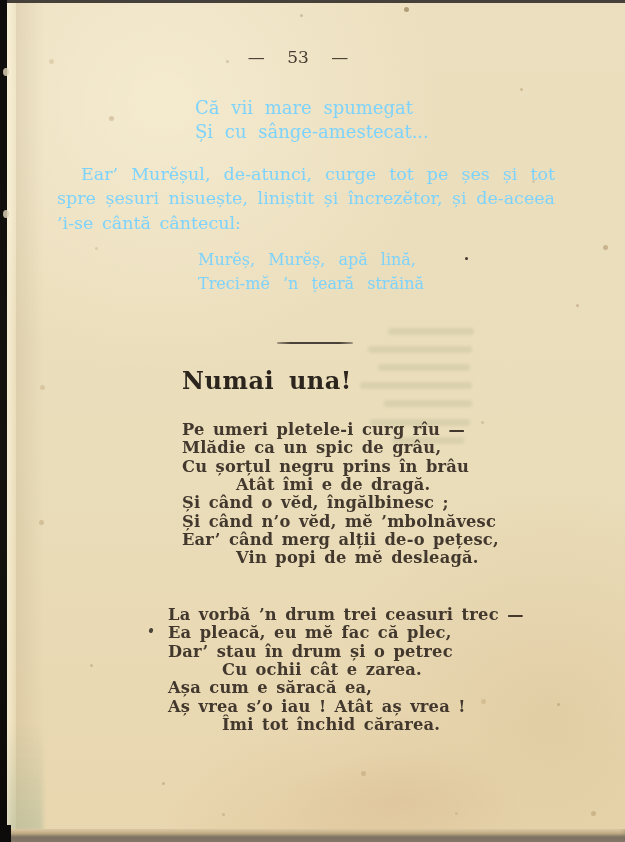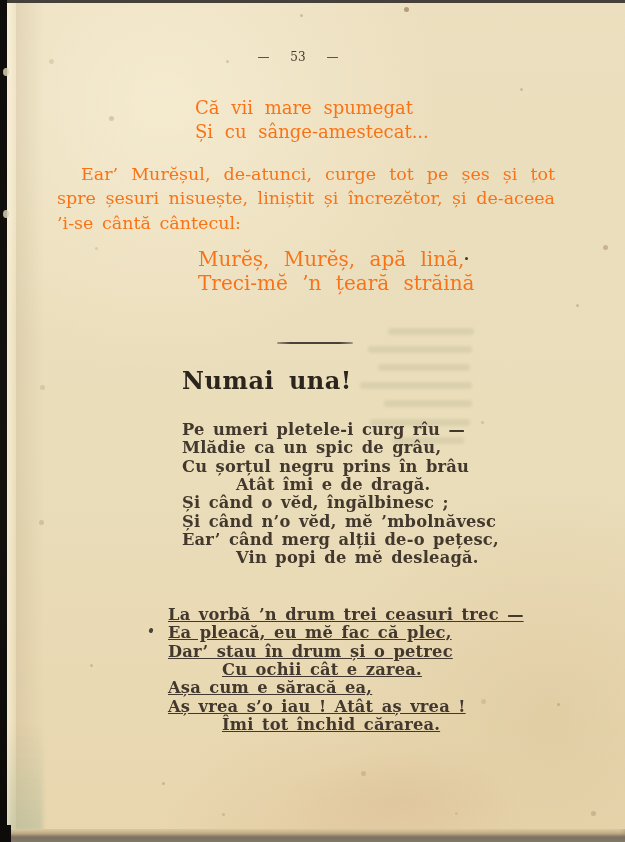--- a/index.html
+++ b/index.html
@@ -60,36 +60,36 @@
   .st.e{left:384px;top:400px;width:88px;}
   .st.f{left:370px;top:419px;width:100px;}
   .st.g{left:392px;top:437px;width:72px;}
 
   .speck1{position:absolute;left:149px;top:628px;width:4px;height:5px;border-radius:45%;
     background:#4a4339;transform:rotate(20deg);z-index:4;}
   .speck2{position:absolute;left:465px;top:257px;width:3px;height:3px;border-radius:50%;
     background:#3f372e;z-index:4;}
 
   
-  .t{position:absolute;color:#f97316;z-index:5;}
-  .page-num{top:47px;left:0;width:596px;text-align:center;font-size:12px;line-height:20px;
+  .t{position:absolute;color:#7dd3fc;z-index:5;}
+  .page-num{top:47px;left:0;width:596px;text-align:center;font-size:17px;line-height:20px;
     word-spacing:17px;color:#443b30;}
   .couplet{left:195px;top:96px;font-size:18px;line-height:23.8px;word-spacing:6px;}
   .prose{left:57px;top:162px;width:516px;font-size:17.5px;line-height:24.4px;word-spacing:3px;}
   .prose .line:nth-child(1){margin-left:24px;word-spacing:7.5px;}
   .prose .line:nth-child(2){word-spacing:4px;}
-  .song{left:198px;top:248px;font-size:20px;line-height:23.6px;word-spacing:8px;}
+  .song{left:198px;top:248px;font-size:16px;line-height:23.6px;word-spacing:8px;}
   .divider{position:absolute;left:277px;top:342px;width:76px;height:2px;z-index:5;border-radius:1px;
     background:linear-gradient(90deg,rgba(74,65,56,.45),#4a4138 18%,#4a4138 82%,rgba(74,65,56,.45));}
   .title{top:366px;left:0;width:534px;text-align:center;font-size:24px;font-weight:bold;
     color:#2c251e;letter-spacing:.5px;word-spacing:6px;line-height:30px;}
   .stanza{font-size:16.3px;font-weight:bold;line-height:18.35px;word-spacing:2.5px;
     letter-spacing:.2px;color:#42382d;}
   .stanza1{left:182px;top:421px;}
-  .stanza2{left:168px;top:606px;text-decoration:underline;}
+  .stanza2{left:168px;top:606px;}
   .stanza .indent{margin-left:54px;}
   .line{white-space:nowrap;}
 </style>
 </head>
 <body>
 
 <div class="scan">
   <div class="page"></div>
 
   <div class="edge-light"></div>

